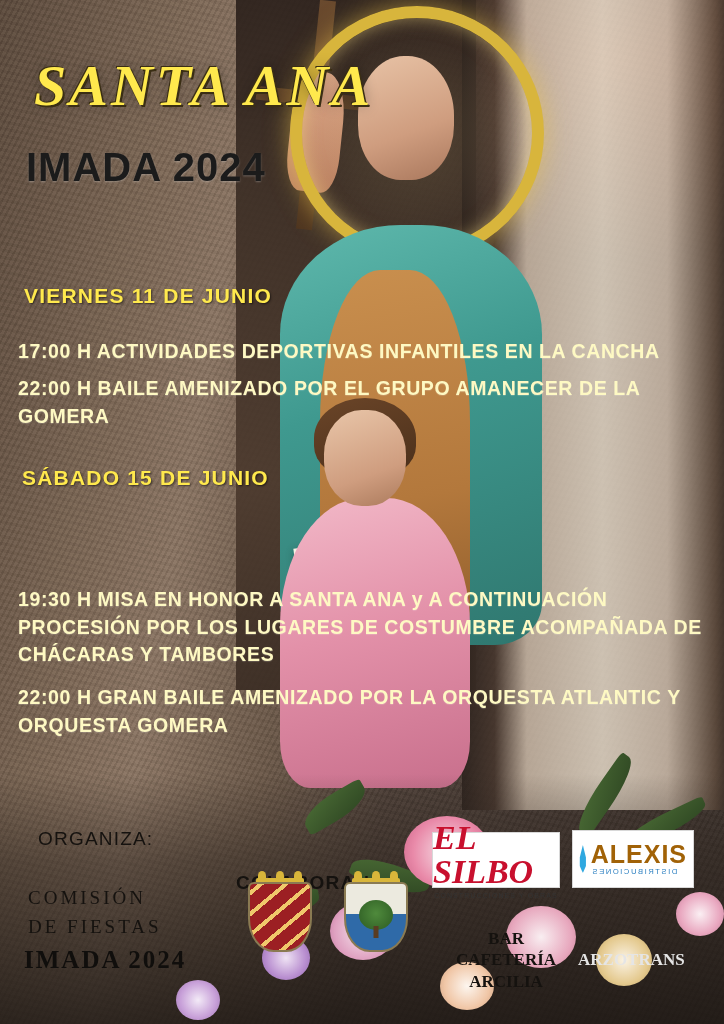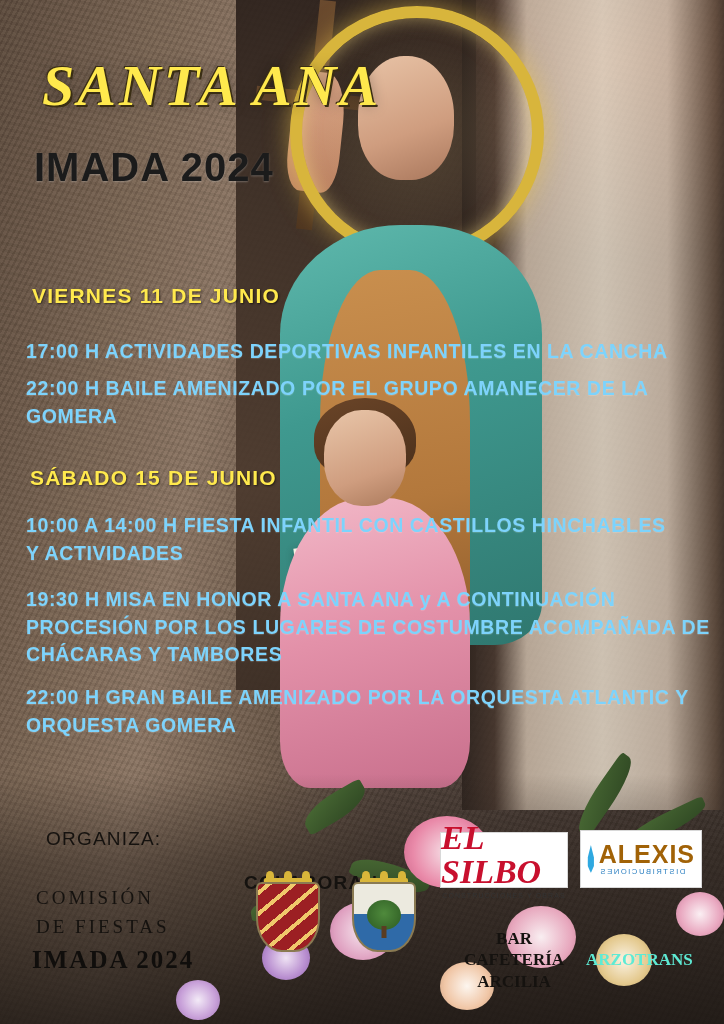--- a/index.html
+++ b/index.html
@@ -159,21 +159,20 @@
   .leaf {
     position: absolute;
     background: linear-gradient(160deg, #4a6b35, #2e4622);
     border-radius: 60% 10% 60% 10%;
   }
 
   
   .content {
     position: absolute;
     inset: 0;
-    margin-left: 8px;
   }
   .title {
     position: absolute;
     left: 34px; top: 52px;
     font-family: "Liberation Serif", serif;
     font-weight: bold;
     font-style: italic;
     font-size: 58px;
     letter-spacing: 3px;
     color: #ffe94d;
@@ -196,21 +195,21 @@
     letter-spacing: 1.2px;
     color: #ffe94d;
     text-shadow: 1px 1px 2px rgba(0,0,0,0.55);
   }
   .entry {
     position: absolute;
     font-size: 19.5px;
     font-weight: bold;
     letter-spacing: 0.6px;
     line-height: 1.42;
-    color: #7dd3fc;
+    color: #fef9c3;
     text-shadow: 0 1px 1px rgba(255,255,255,0.18);
   }
 
   
   .organiza-label {
     position: absolute; left: 38px; top: 828px;
     font-size: 19px; font-weight: normal; letter-spacing: 1.2px; color: #15120f;
   }
   .comision {
     position: absolute; left: 28px; top: 884px;
@@ -303,21 +302,21 @@
   .logo-alexis .al-sub {
     font-size: 7.5px; color: #2a7fc1; letter-spacing: 1.6px; transform: scaleX(-1); text-align: right;
   }
   .bar-cafeteria {
     position: absolute; left: 456px; top: 928px;
     font-size: 17px; font-weight: bold; color: #15120f; line-height: 1.25; text-align: center;
     font-family: "Liberation Serif", serif;
   }
   .arzotrans {
     position: absolute; left: 578px; top: 950px;
-    font-size: 17px; font-weight: bold; color: #5eead4;
+    font-size: 17px; font-weight: bold; color: #e5e5e5;
     font-family: "Liberation Serif", serif;
   }
 </style>
 </head>
 <body>
 
 <div class="poster">
 
   <div class="bg"></div>
   <div class="wall-texture"></div>
@@ -368,21 +367,20 @@
   <div class="content">
 
     <div class="title">SANTA ANA</div>
     <div class="subtitle">IMADA 2024</div>
 
     <div class="day-head" style="left:24px; top:284px;">VIERNES 11 DE JUNIO</div>
     <div class="entry" style="left:18px; top:338px; width:686px;">17:00 H  ACTIVIDADES DEPORTIVAS INFANTILES EN LA CANCHA</div>
     <div class="entry" style="left:18px; top:375px; width:686px;">22:00 H  BAILE AMENIZADO POR EL GRUPO AMANECER DE LA GOMERA</div>
 
     <div class="day-head" style="left:22px; top:466px;">SÁBADO 15 DE JUNIO</div>
-    <div class="entry" style="left:18px; top:512px; width:640px;">10:00 A 14:00 H  FIESTA INFANTIL CON CASTILLOS HINCHABLES Y ACTIVIDADES</div>
     <div class="entry" style="left:18px; top:586px; width:690px;">19:30 H  MISA EN HONOR A SANTA ANA y A CONTINUACIÓN PROCESIÓN POR LOS LUGARES DE COSTUMBRE ACOMPAÑADA DE CHÁCARAS Y TAMBORES</div>
     <div class="entry" style="left:18px; top:684px; width:690px;">22:00 H GRAN BAILE AMENIZADO POR LA ORQUESTA ATLANTIC Y ORQUESTA GOMERA</div>
 
     <div class="organiza-label">ORGANIZA:</div>
     <div class="comision">
       <div>COMISIÓN</div>
       <div>DE FIESTAS</div>
     </div>
     <div class="comision-year">IMADA 2024</div>
 

